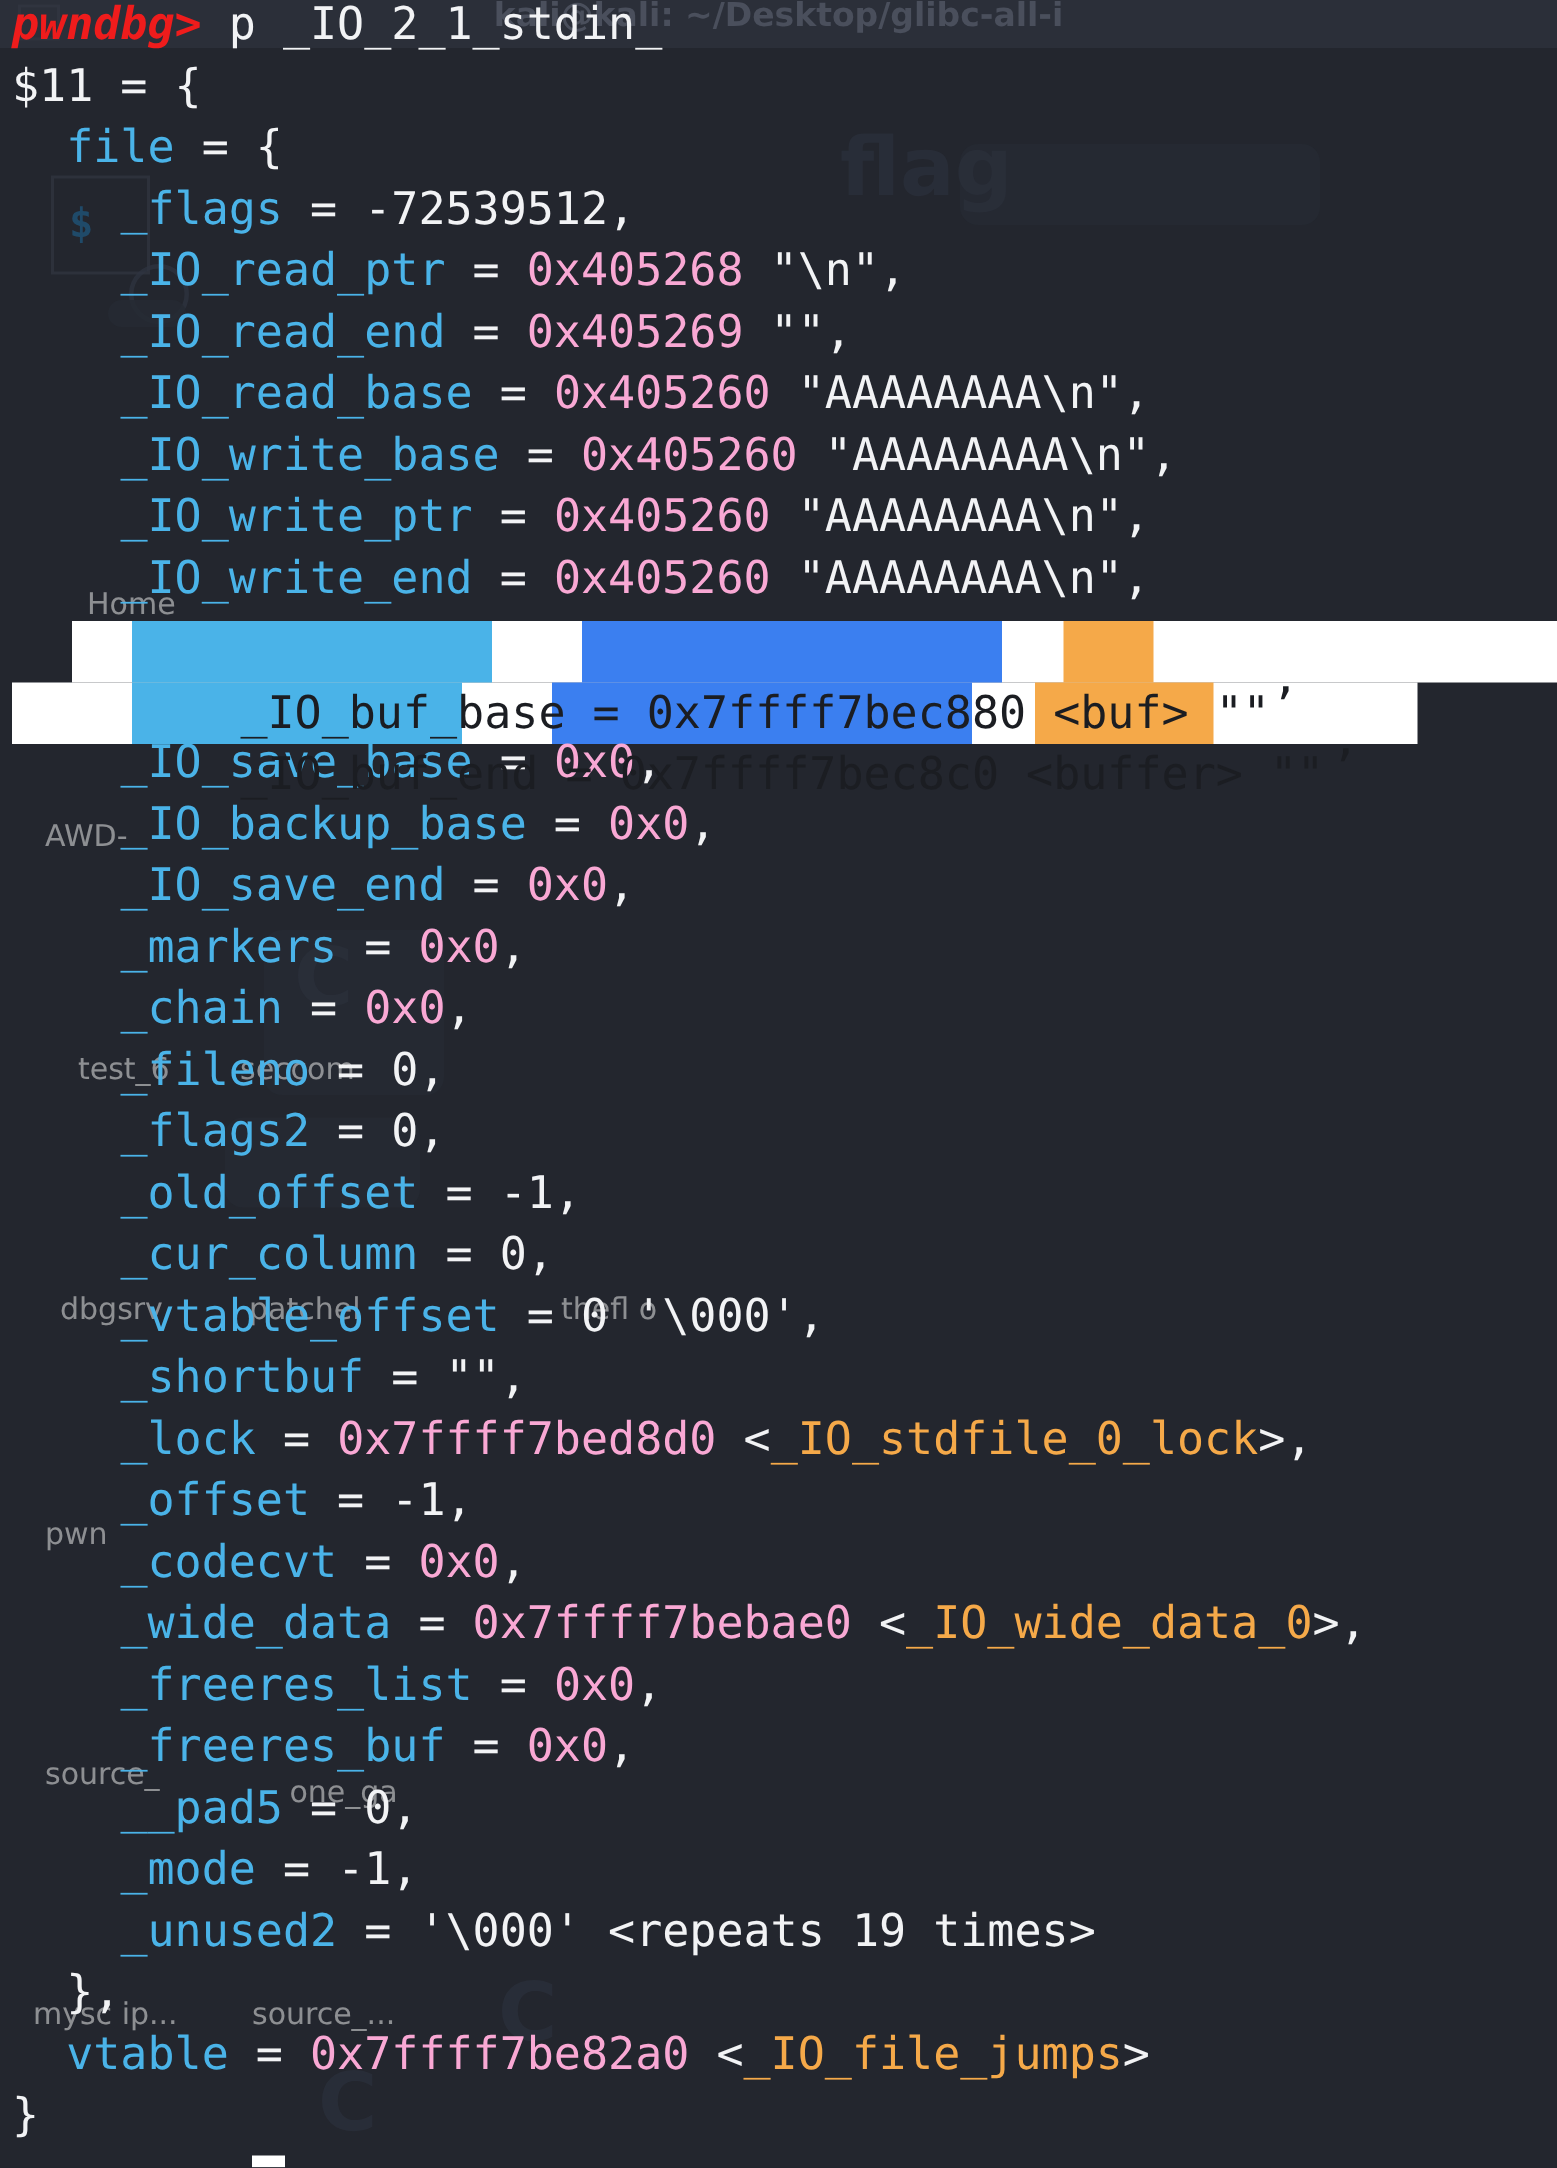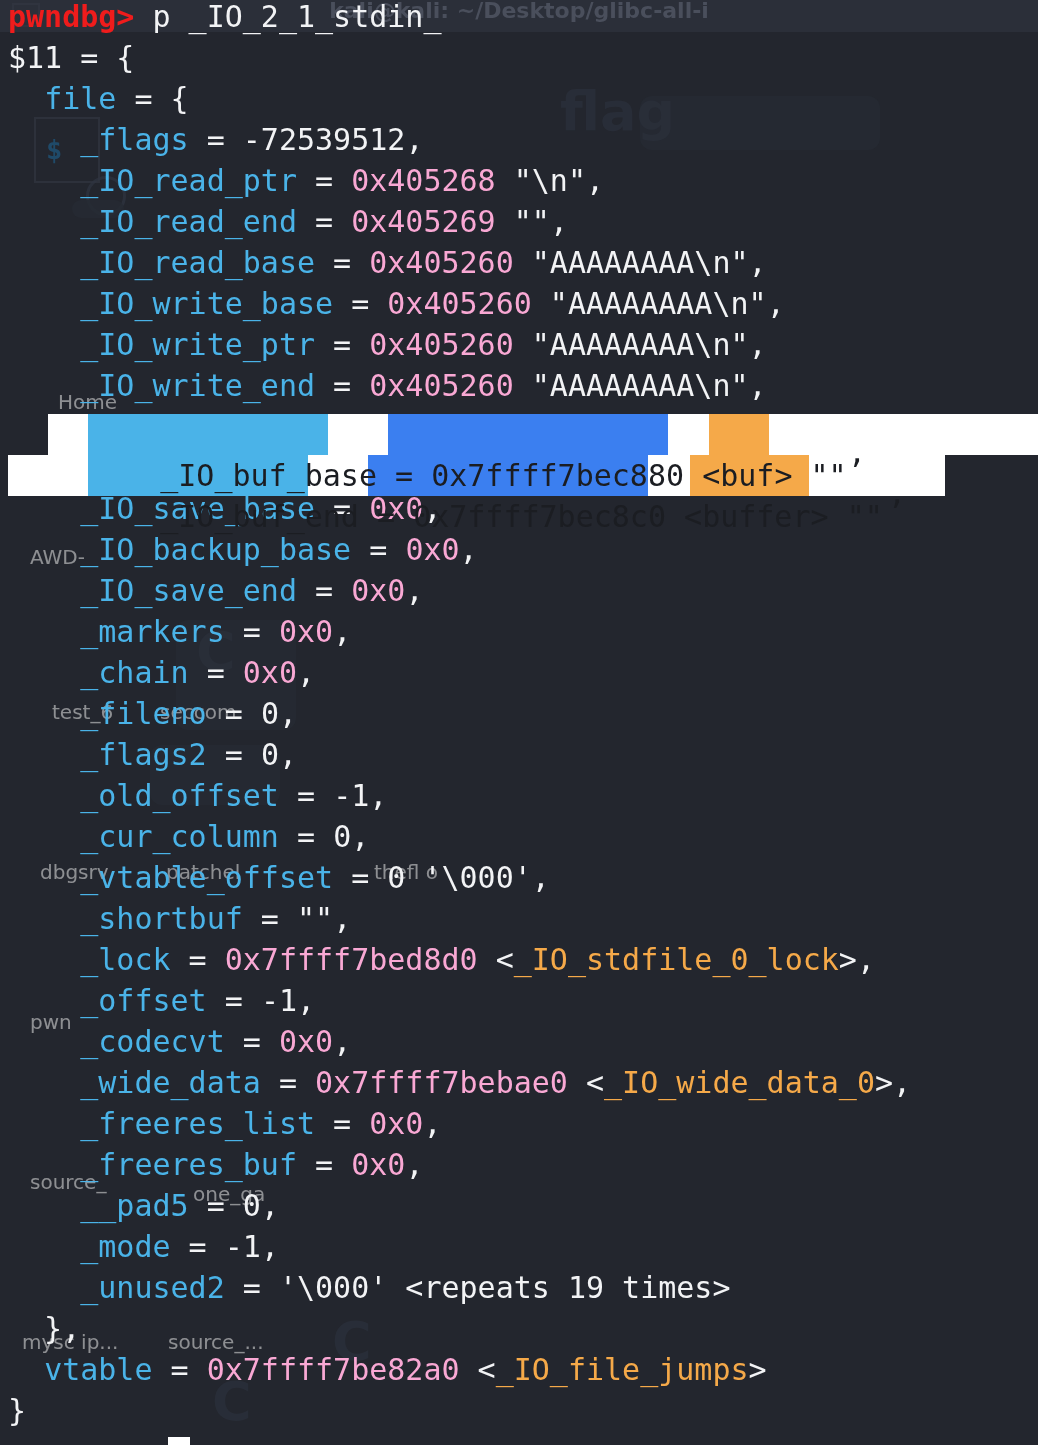--- a/index.html
+++ b/index.html
@@ -114,21 +114,21 @@
   .line {
     position: absolute;
     left: 8px;
     height: 41px;
     white-space: pre;
   }
   .c-white   { color: #f2f3f5; }
   .c-field   { color: #4ab3e8; }
   .c-addr    { color: #f9a8d4; }
   .c-symbol  { color: #f5a949; }
-  .c-prompt  { color: #ef1c1c; font-weight: bold; }
+  .c-prompt  { color: #ef1c1c; font-weight: bold; font-style: italic; }
 
   
   .hl {
     position: absolute;
     z-index: 1;
   }
   .hl-white { background: #ffffff; }
   .hl-light { background: #4ab3e8; }
   .hl-blue  { background: #3b7ff0; }
   .hl-orange{ background: #f5a949; }

